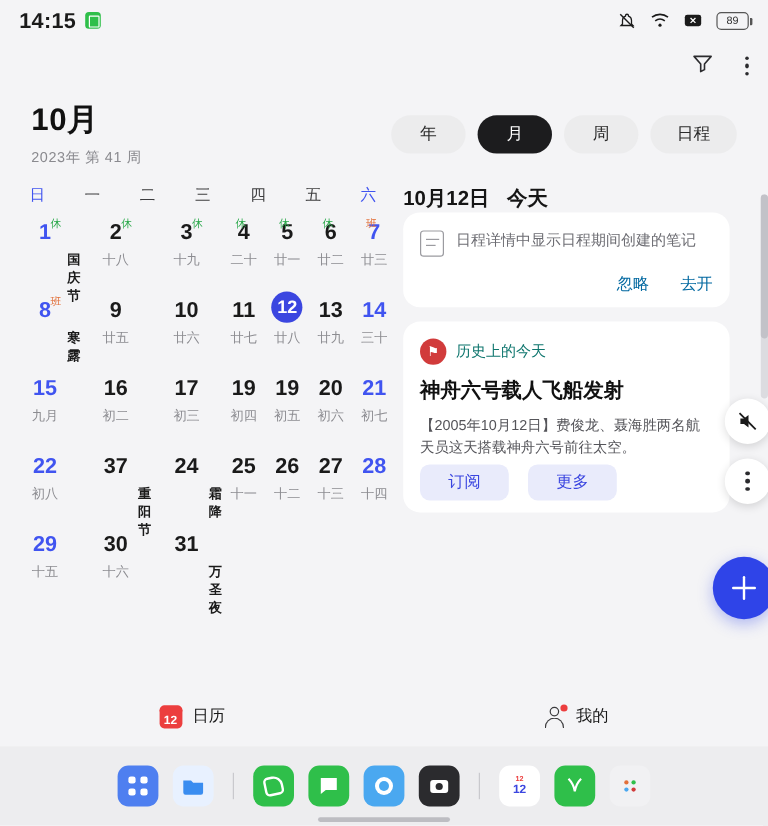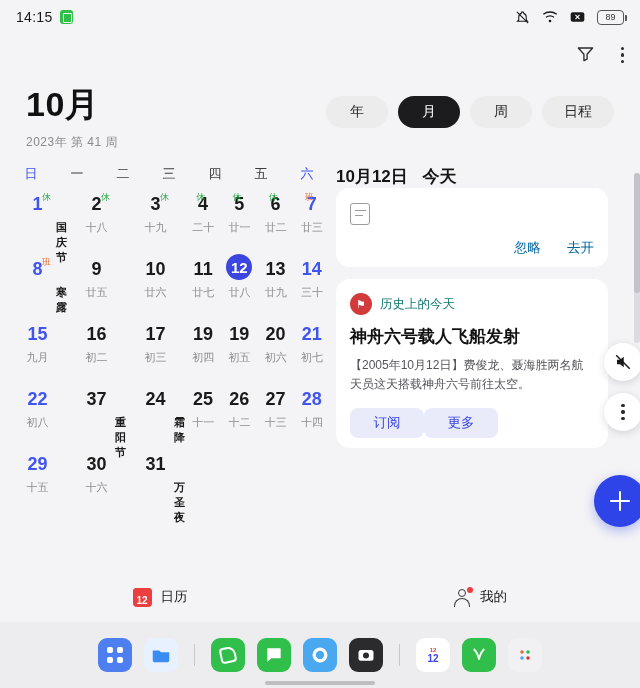--- a/index.html
+++ b/index.html
@@ -10,21 +10,21 @@
     overflow: hidden;
   }
   .screen { position: relative; width: 640px; height: 688px; background: #f4f4f6; }
 
   
   .statusbar {
     height: 34px; display: flex; align-items: center;
     padding: 0 16px; font-size: 13px; color: #1a1a1a;
   }
   .status-left { display: flex; align-items: center; gap: 7px; }
-  .status-time { font-size: 14px; font-weight: 400; letter-spacing: .3px; }
+  .status-time { font-size: 18px; font-weight: 700; letter-spacing: .3px; }
   .battery-green {
     width: 13px; height: 14px; border-radius: 3px; background: #2fbf4a;
     position: relative;
   }
   .battery-green:after {
     content:""; position:absolute; left:3px; top:3px; width:7px; height:8px;
     border:1.5px solid #fff; border-radius:1px;
   }
   .status-right { margin-left: auto; display: flex; align-items: center; gap: 12px; }
   .battery-pill {
@@ -39,21 +39,21 @@
 
   
   .toolbar {
     height: 42px; display: flex; align-items: center; justify-content: flex-end;
     padding-right: 16px; gap: 26px;
   }
 
   
   .header { padding: 6px 0 0 26px; display: flex; align-items: flex-start; }
   .hdr-left { width: 300px; }
-  .month-title { font-size: 34px; font-weight: 700; color: #111; letter-spacing: .5px; }
+  .month-title { font-size: 26px; font-weight: 700; color: #111; letter-spacing: .5px; }
   .sub-title { font-size: 12px; color: #8a8a8f; margin-top: 6px; letter-spacing: .5px; }
   .seg-wrap { display: flex; gap: 10px; margin-top: 14px; }
   .seg {
     width: 62px; height: 32px; border-radius: 16px; background: #ececed;
     display: flex; align-items: center; justify-content: center;
     font-size: 14px; color: #2b2b2b;
   }
   .seg.wide { width: 72px; }
   .seg.active { background: #1c1c1e; color: #fff; }
 
@@ -107,21 +107,21 @@
 
   .hist-head { display: flex; align-items: center; gap: 8px; }
   .hist-badge {
     width: 22px; height: 22px; border-radius: 50%; background: #d13b3b;
     display: flex; align-items: center; justify-content: center;
     color: #fff; font-size: 11px;
   }
   .hist-label { font-size: 12.5px; color: #0f766e; }
   .hist-title { font-size: 17px; font-weight: 700; color: #111; margin-top: 10px; }
   .hist-body { font-size: 12px; color: #55555a; line-height: 19px; margin-top: 8px; }
-  .btn-row { display: flex; gap: 0; margin-top: 14px; }
+  .btn-row { display: flex; gap: 16px; margin-top: 4px; }
   .chip {
     height: 30px; min-width: 74px; padding: 0 20px; border-radius: 8px;
     background: #e9ebfb; color: #3b46e0; font-size: 13.5px;
     display: flex; align-items: center; justify-content: center;
   }
 
   
   .scrollbar {
     position: absolute; right: 0px; top: 8px; width: 6px; height: 170px;
     border-radius: 3px; background: #dcdce0;
@@ -411,20 +411,21 @@
 
     <div class="right">
       <div class="r-title">
         <span>10月12日</span>
         <span class="today">今天</span>
       </div>
 
       <div class="card">
         <div class="note-row">
           <span class="note-icon"></span>
+          <span class="note-text">日程详情中显示日程期间创建的笔记</span>
         </div>
         <div class="note-actions">
           <span class="link">忽略</span>
           <span class="link">去开</span>
         </div>
       </div>
 
       <div class="card">
         <div class="hist-head">
           <span class="hist-badge">⚑</span>

